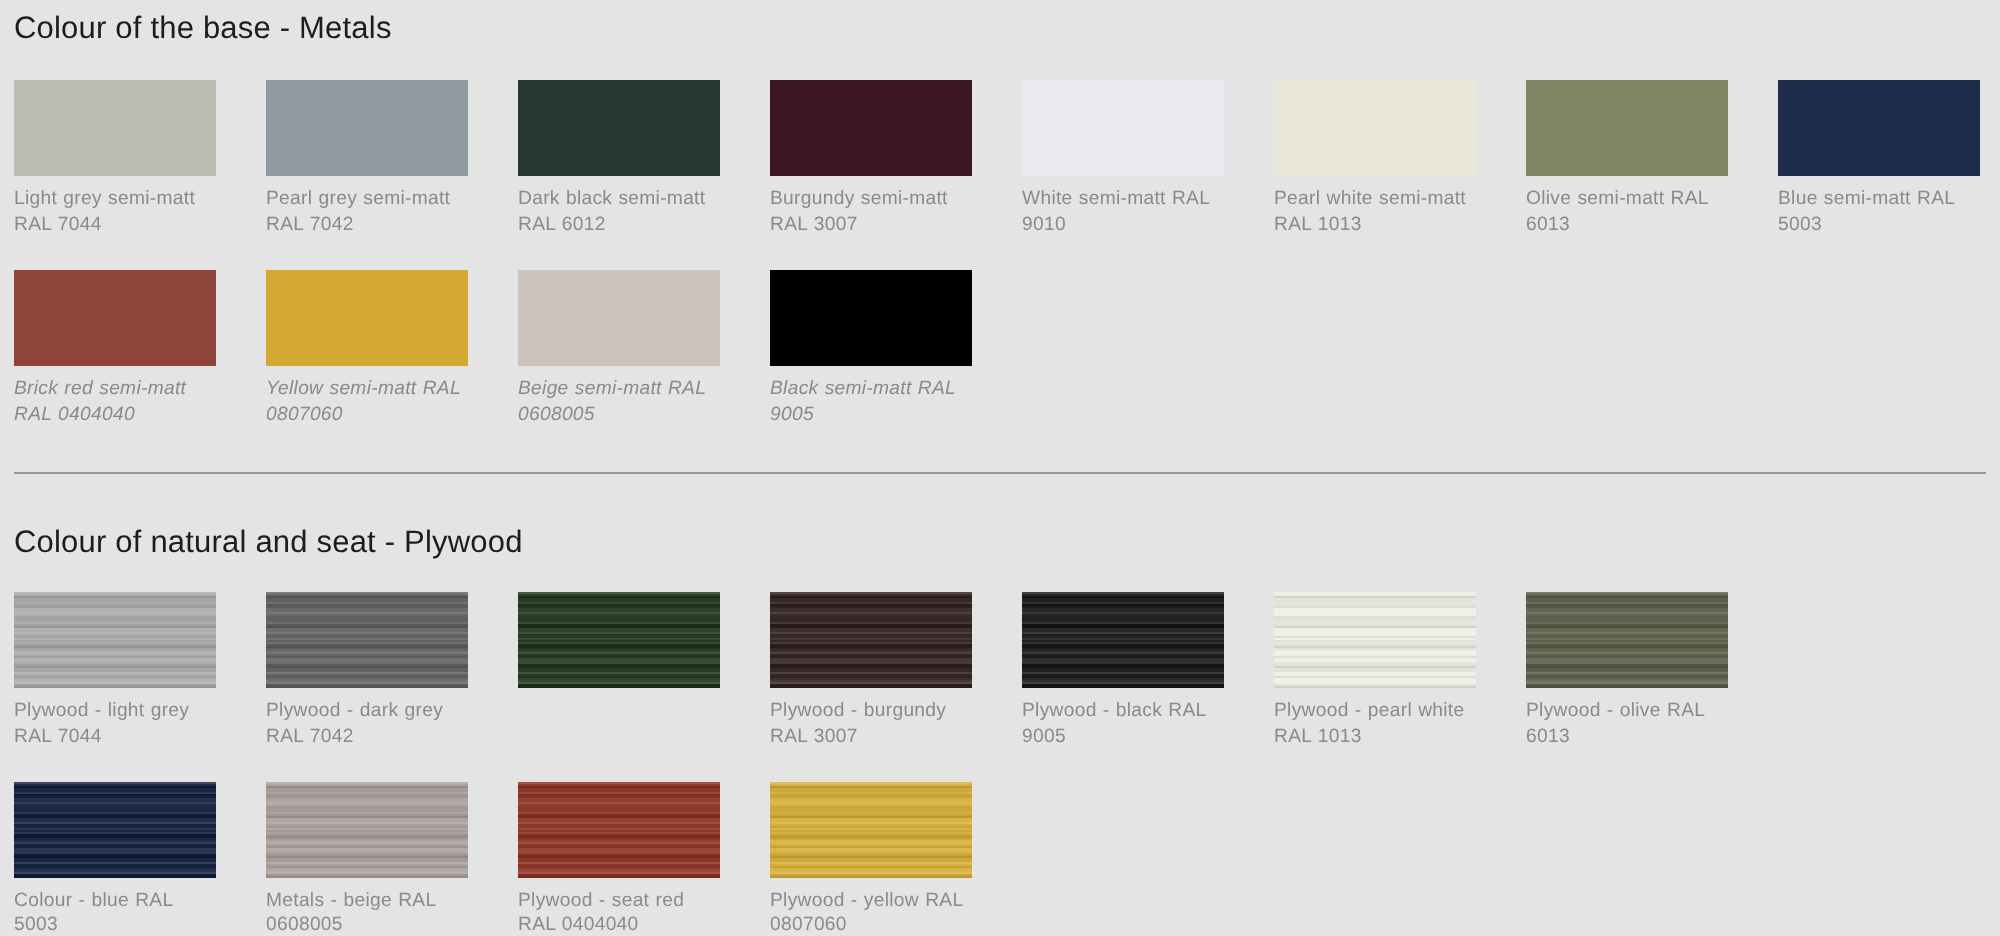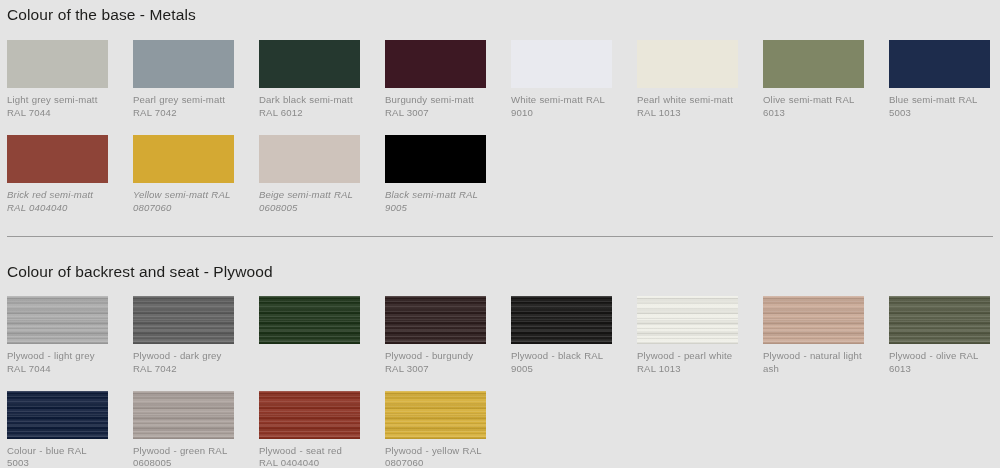--- a/index.html
+++ b/index.html
@@ -204,21 +204,21 @@
         </div>
       </div>
   </div>
 
   <div class="divider-wrap">
     <div class="divider"></div>
   </div>
 
   <div class="section section-plywood">
     <div class="title-wrap-plywood">
-      <h2 class="section-title">Colour of backrest and seat - Plywood</h2>
+      <h2 class="section-title">Colour of natural and seat - Plywood</h2>
     </div>
 
     <div class="swatch-grid plywood-row-1" id="plywood-row-0">
         <div class="swatch-cell">
           <div class="chip wood" title="Plywood - light grey RAL 7044" style="background: rgb(169, 169, 169);"></div>
           <div class="caption">
             <div>Plywood - light grey</div>
             <div>RAL 7044</div>
           </div>
         </div>
@@ -247,46 +247,39 @@
           </div>
         </div>
         <div class="swatch-cell">
           <div class="chip wood" title="Plywood - pearl white RAL 1013" style="background: rgb(238, 238, 230);"></div>
           <div class="caption">
             <div>Plywood - pearl white</div>
             <div>RAL 1013</div>
           </div>
         </div>
         <div class="swatch-cell">
-          <div class="chip wood" title="Plywood - natural light ash" style="background: rgb(200, 167, 148);"></div>
-          <div class="caption">
-            <div>Plywood - natural light</div>
-            <div>ash</div>
-          </div>
-        </div>
-        <div class="swatch-cell">
           <div class="chip wood" title="Plywood - olive RAL 6013" style="background: rgb(86, 91, 69);"></div>
           <div class="caption">
             <div>Plywood - olive RAL</div>
             <div>6013</div>
           </div>
         </div>
       </div>
     <div class="swatch-grid plywood-row-2" id="plywood-row-1">
         <div class="swatch-cell">
           <div class="chip wood" title="Plywood - blue RAL 5003" style="background: rgb(14, 28, 58);"></div>
           <div class="caption">
             <div>Colour - blue RAL</div>
             <div>5003</div>
           </div>
         </div>
         <div class="swatch-cell">
           <div class="chip wood" title="Plywood - beige RAL 0608005" style="background: rgb(168, 158, 153);"></div>
           <div class="caption">
-            <div>Plywood - green RAL</div>
+            <div>Metals - beige RAL</div>
             <div>0608005</div>
           </div>
         </div>
         <div class="swatch-cell">
           <div class="chip wood" title="Plywood - brick red RAL 0404040" style="background: rgb(138, 47, 32);"></div>
           <div class="caption">
             <div>Plywood - seat red</div>
             <div>RAL 0404040</div>
           </div>
         </div>

